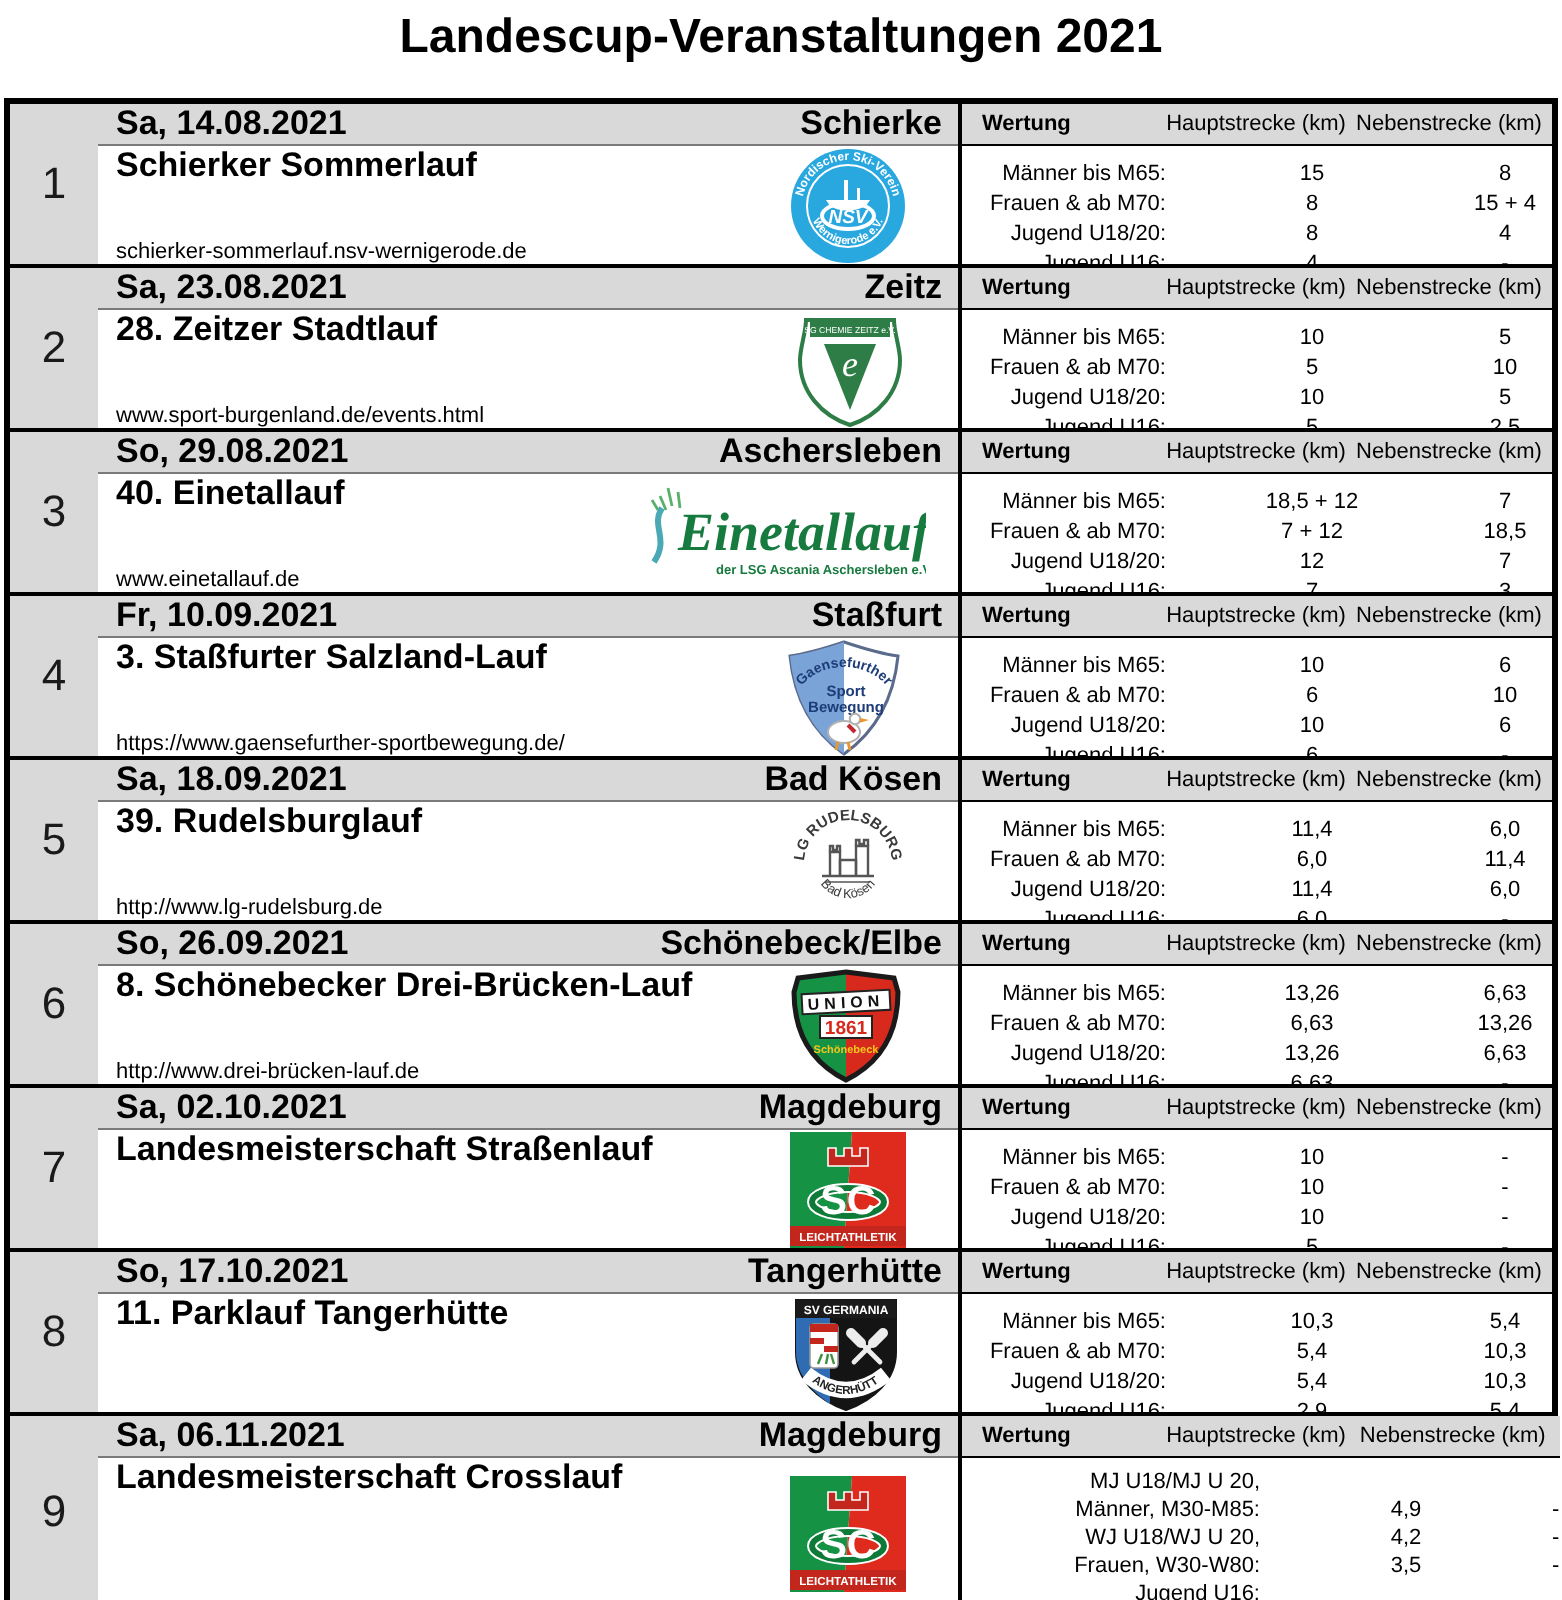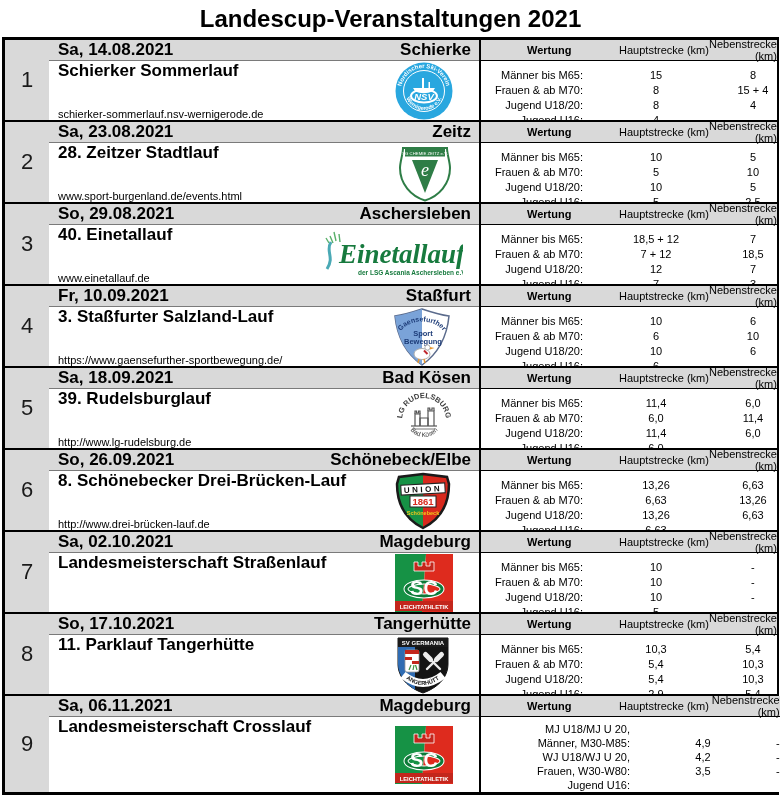--- a/index.html
+++ b/index.html
@@ -1,18 +1,18 @@
 <!DOCTYPE html>
 <html><head>
 <meta charset="utf-8">
 <style>
   html,body{margin:0;padding:0;}
   body{width:781px;height:800px;background:#fff;color:#000;
        font-family:"Liberation Sans",sans-serif;overflow:hidden;}
-  .page-title{text-align:center;font-size:24px;font-weight:bold;margin:5px 0 4px 0;}
+  .page-title{text-align:center;font-size:24px;font-weight:bold;margin:5px 0 16px 0;}
   .table{box-sizing:border-box;width:777px;margin-left:2px;border:3px solid #000;background:#fff;}
   .row{display:flex;height:80px;}
   .row + .row{border-top:2px solid #000;}
   .row.tall{height:96px;}
   .num{width:44px;background:#d9d9d9;display:flex;align-items:center;justify-content:center;
        font-size:22px;color:#1a1a1a;flex:none;}
   .main{box-sizing:border-box;width:432px;border-right:2px solid #000;display:flex;
         flex-direction:column;flex:none;background:#fff;}
   .band{height:20px;background:#d9d9d9;border-bottom:1px solid #7a7a7a;display:flex;
         justify-content:space-between;align-items:center;padding:0 8px 0 9px;
@@ -20,23 +20,23 @@
   .content{position:relative;flex:1;display:flex;flex-direction:column;justify-content:space-between;
            padding-left:9px;}
   .etitle{font-size:17px;font-weight:bold;line-height:20px;}
   .eurl{font-size:11px;margin-top:18px;}
   .eurl.small{font-size:10px;}
   .logo{position:absolute;right:26px;top:50%;transform:translateY(-50%);line-height:0;}
   .logo.wide{right:16px;}
   .wert{flex:1;display:flex;flex-direction:column;background:#fff;}
   .whead{height:20px;background:#d9d9d9;border-bottom:1px solid #000;display:flex;
          align-items:center;font-size:11px;flex:none;}
-  .wl{box-sizing:border-box;width:102px;padding-left:10px;font-weight:bold;margin-left:36px;}
+  .wl{box-sizing:border-box;width:102px;padding-left:10px;font-weight:bold;}
   .wc{width:90px;text-align:center;}
-  .wc2{flex:1;text-align:right;}
+  .wc2{flex:1;text-align:center;}
   .wbody{padding-top:7px;}
   .tall .wbody{padding-top:5px;}
   .wrow{display:flex;font-size:11px;line-height:15px;height:15px;gap:28px;}
   .tall .wrow{line-height:14px;height:14px;padding-left:47px;}
   .wlab{box-sizing:border-box;width:102px;text-align:right;}
   .wv1{width:90px;text-align:center;}
   .wv2{flex:1;text-align:center;}
 </style>
 </head>
 <body>

